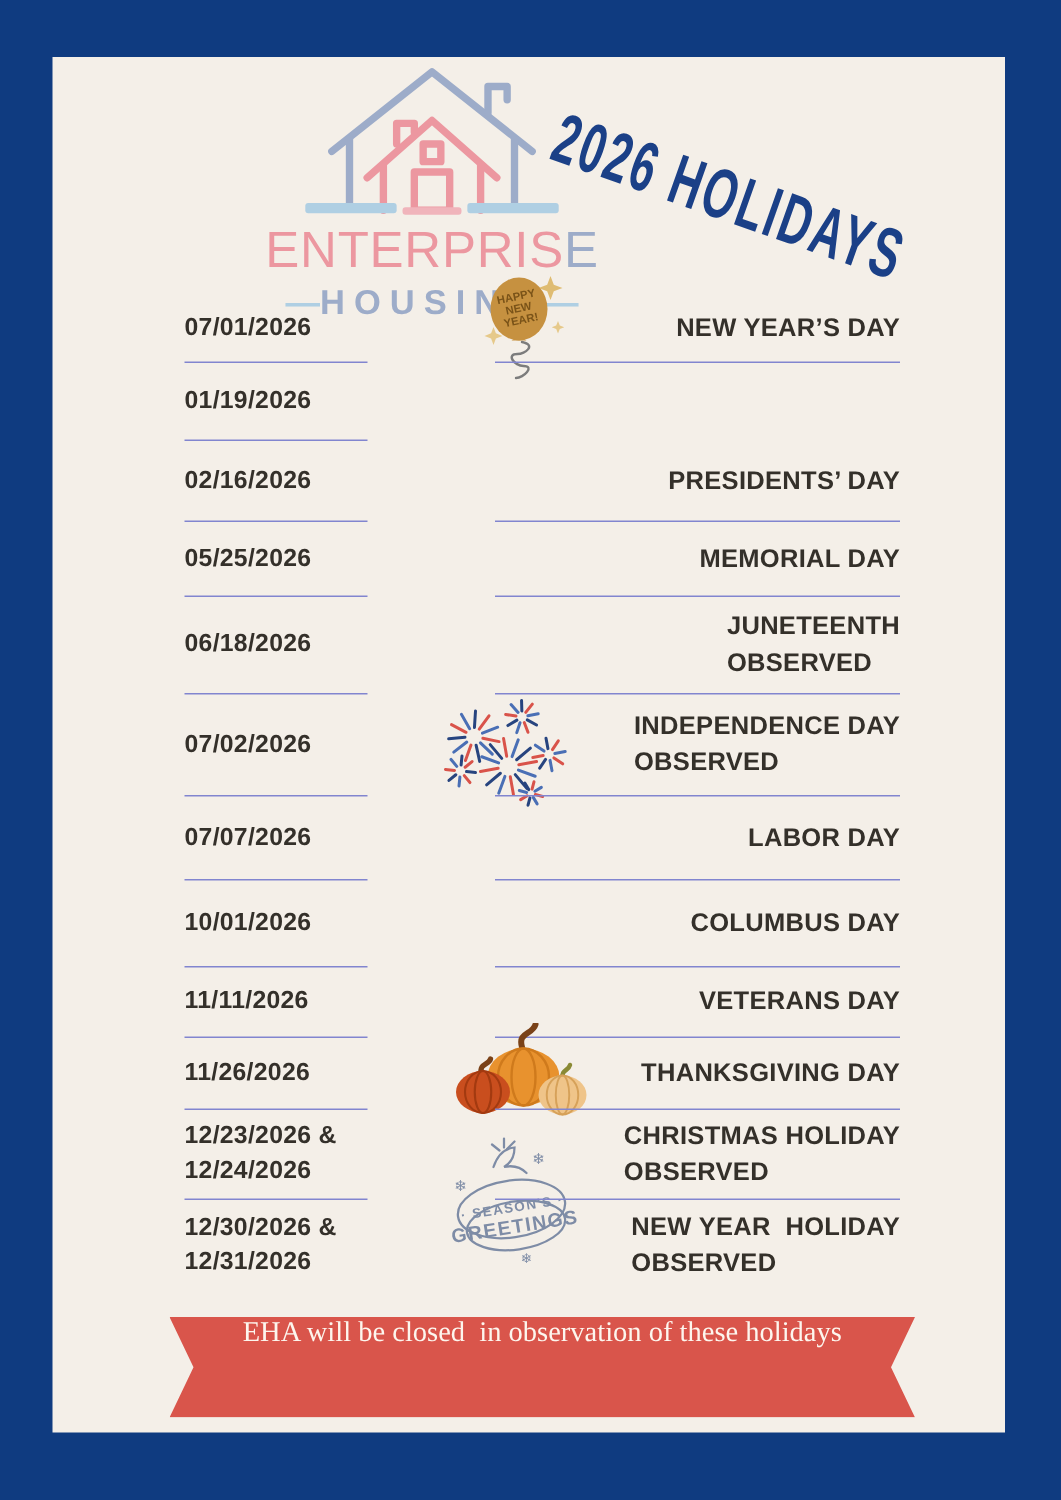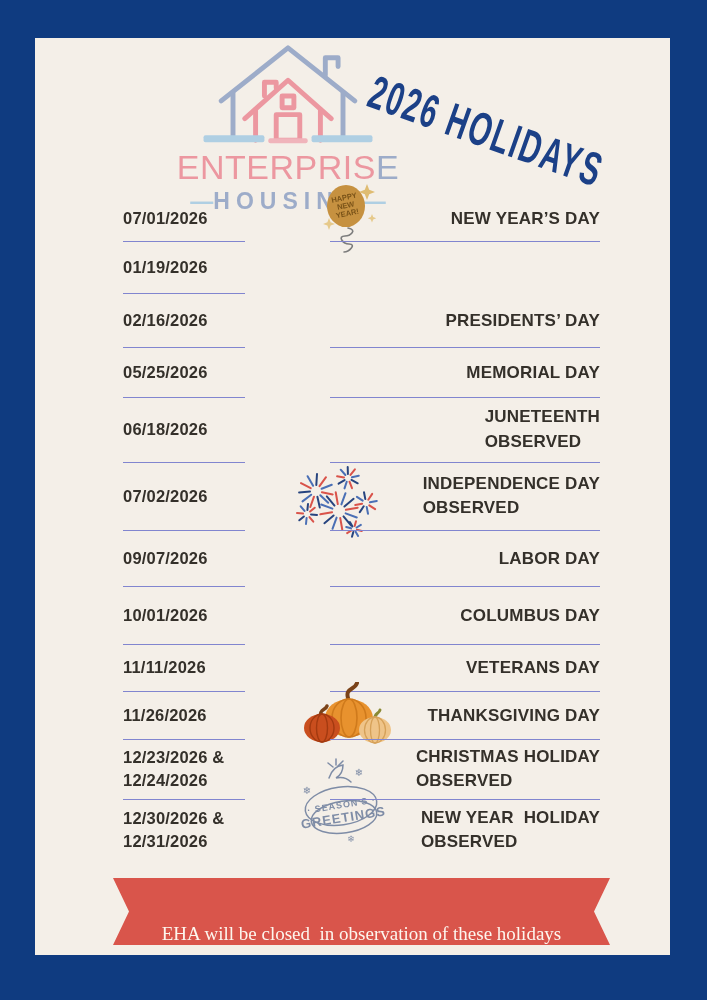--- a/index.html
+++ b/index.html
@@ -35,21 +35,21 @@
   .row.no-line .cell{border-bottom-color:transparent}
   .date-text{position:absolute;left:0;top:50%;transform:translateY(-50%);
     font-size:16.5px;font-weight:700;color:var(--ink);white-space:pre-wrap;line-height:1.45;letter-spacing:.2px}
   .holiday-text{position:absolute;right:0;top:50%;transform:translateY(-50%);
     font-size:17px;font-weight:700;color:var(--ink);white-space:pre-wrap;text-align:left;line-height:1.45;letter-spacing:.2px}
   .row-icon{position:absolute;pointer-events:none}
 
   
   .banner{position:absolute;left:78px;right:60px;top:840px;height:67px;background:var(--red);
     clip-path:polygon(16px 50%,0 0,100% 0,calc(100% - 16px) 50%,100% 100%,0 100%);
-    display:flex;align-items:flex-end;justify-content:center}
+    display:flex;align-items:flex-start;justify-content:center}
   .banner-text{font-family:"Liberation Serif",serif;font-size:19px;color:var(--banner-text);white-space:pre-wrap}
 </style>
 </head>
 <body>
 
 <div class="frame">
   <div class="paper">
 
     <div class="logo">
       <svg width="180" height="110" viewBox="0 0 180 112">
@@ -204,21 +204,21 @@
             </svg>
         </div>
         <div class="cell holiday-cell">
             <span class="holiday-text">INDEPENDENCE DAY
 OBSERVED</span>
           </div>
       </div>
 
       <div class="row" style="height:56px">
         <div class="cell date-cell">
-            <span class="date-text">09/07/2026</span>
+            <span class="date-text">07/07/2026</span>
           </div>
         <div class="cell holiday-cell">
             <span class="holiday-text">LABOR DAY</span>
           </div>
       </div>
 
       <div class="row" style="height:58px">
         <div class="cell date-cell">
             <span class="date-text">10/01/2026</span>
           </div>

